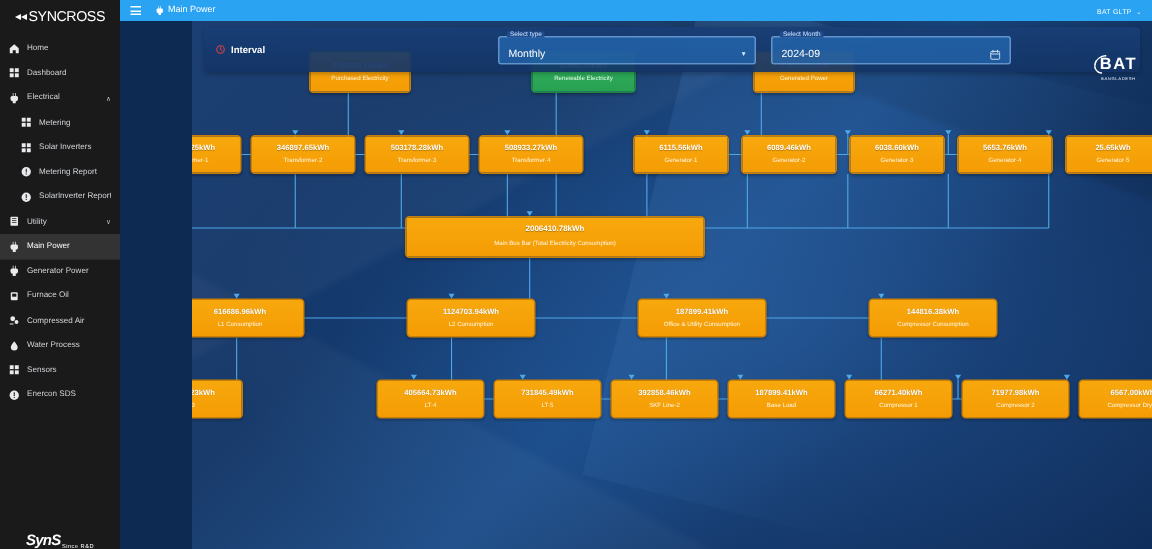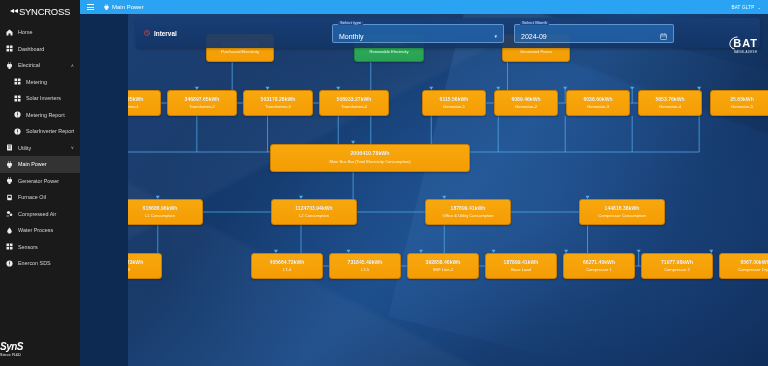--- a/index.html
+++ b/index.html
@@ -43,22 +43,22 @@
   .nav-ico {
     width: 7px; height: 7px; display: inline-flex;
     align-items: center; justify-content: center;
     color: #e8eaec; flex: 0 0 7px;
   }
   .nav-ico svg { width: 7px; height: 7px; display: block; }
   .nav-label { flex: 1; overflow: hidden; }
   .nav-caret { font-size: 4.5px; color: #b9bcc0; margin-left: auto; }
 
   .footer-logo {
-    height: 34px; display: flex; flex-direction: column;
-    align-items: flex-start; justify-content: center; gap: 1px;
+    height: 34px; display: flex; flex-direction: row;
+    align-items: flex-end; justify-content: center; gap: 1px;
   }
   .footer-logo .fl-main {
     font-size: 10px; font-style: italic; font-weight: bold;
     color: #ffffff; letter-spacing: -0.5px;
   }
   .footer-logo .fl-sub {
     font-size: 3.8px; color: #ffffff; letter-spacing: 0.3px;
   }
 
   

